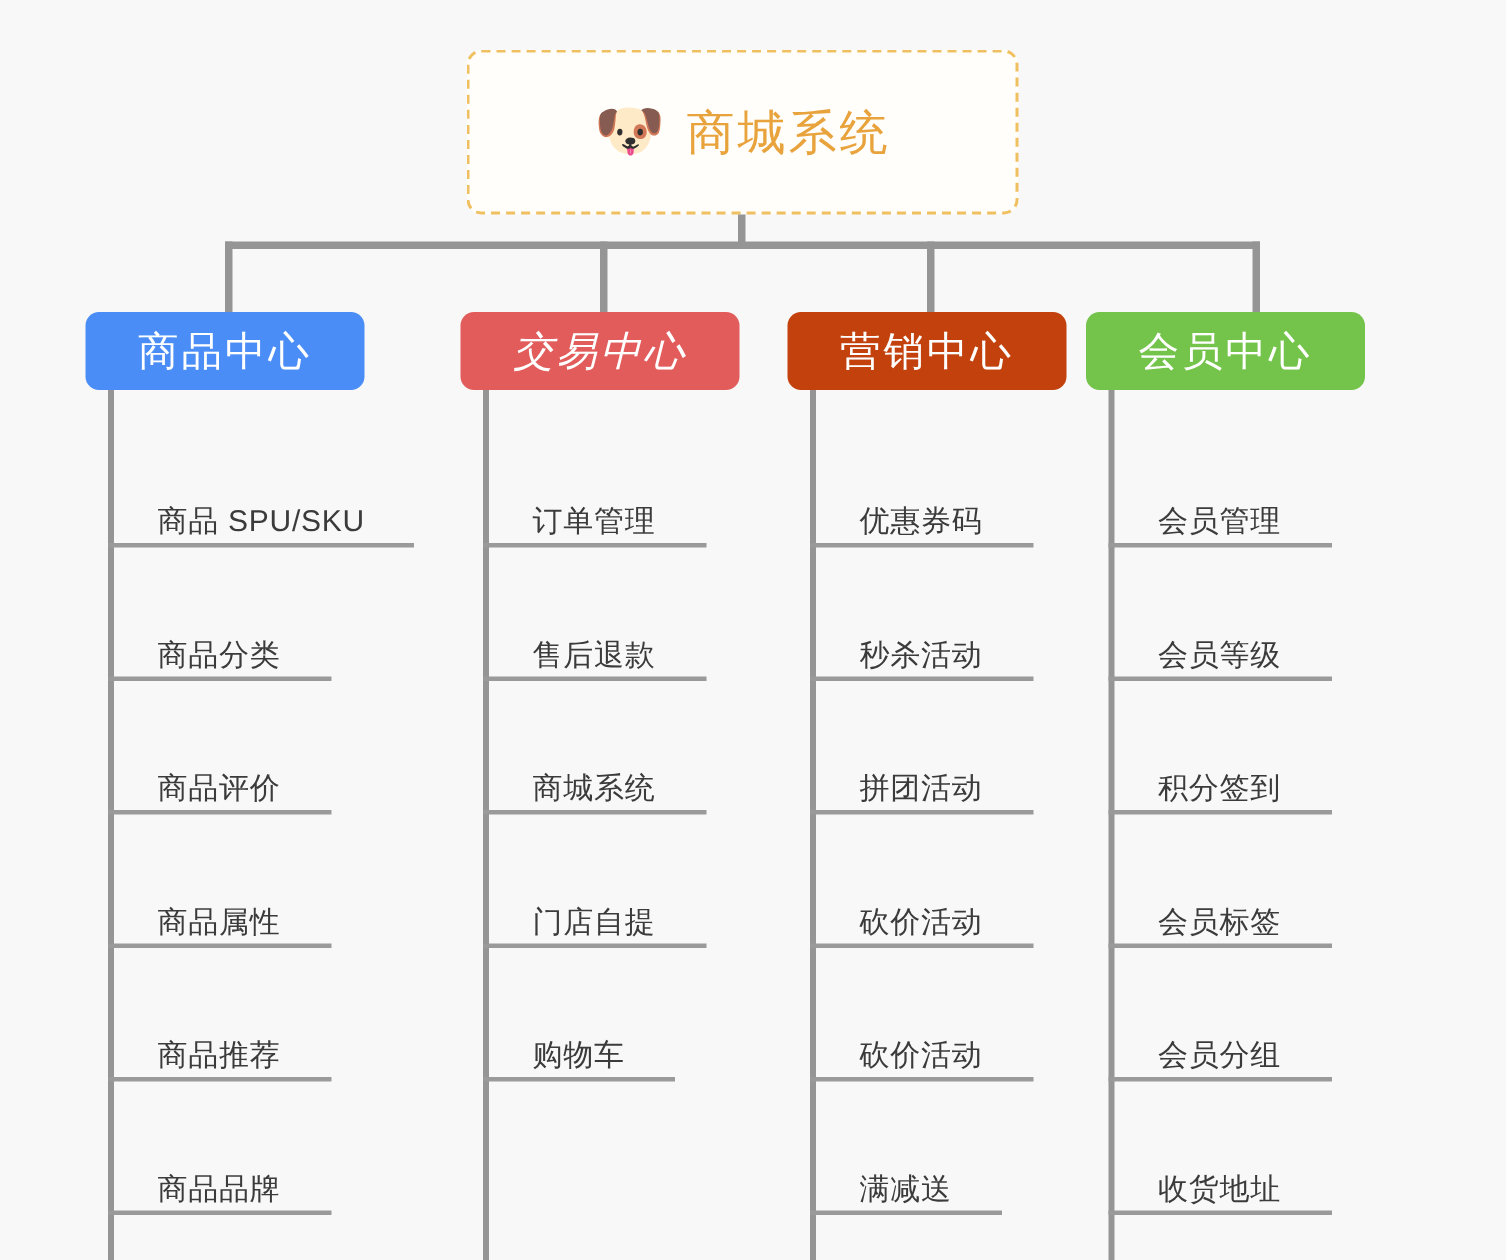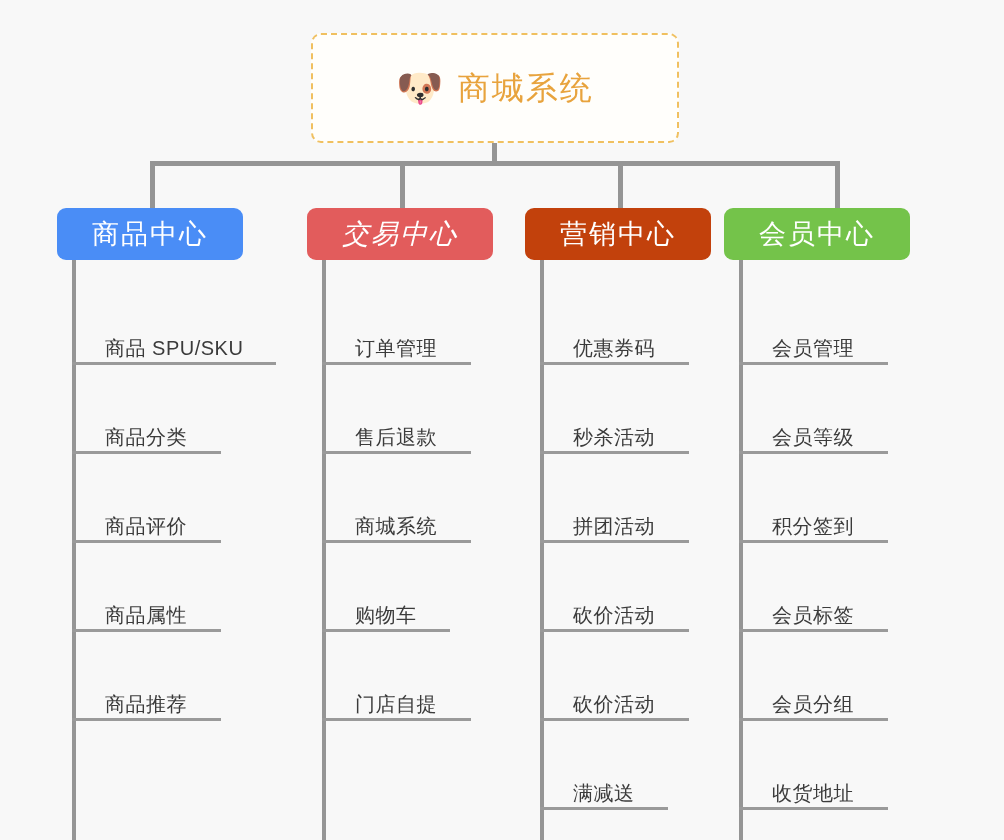--- a/index.html
+++ b/index.html
@@ -179,49 +179,53 @@
         <span class="leaf-label">商品评价</span>
       </div>
       <div class="leaf-item">
         <span class="leaf-underline" style="width:149px"></span>
         <span class="leaf-label">商品属性</span>
       </div>
       <div class="leaf-item">
         <span class="leaf-underline" style="width:149px"></span>
         <span class="leaf-label">商品推荐</span>
       </div>
+      <div class="leaf-item">
+        <span class="leaf-underline" style="width:149px"></span>
+        <span class="leaf-label">商品品牌</span>
+      </div>
     </div>
   </div>
 
   <div class="branch branch-2">
     <div class="cat-box">
       <span>交易中心</span>
     </div>
     <div class="leaf-list">
       <div class="leaf-spine"></div>
       <div class="leaf-item">
         <span class="leaf-underline" style="width:149px"></span>
         <span class="leaf-label">订单管理</span>
       </div>
       <div class="leaf-item">
         <span class="leaf-underline" style="width:149px"></span>
         <span class="leaf-label">售后退款</span>
       </div>
       <div class="leaf-item">
         <span class="leaf-underline" style="width:149px"></span>
         <span class="leaf-label">商城系统</span>
+      </div>
+      <div class="leaf-item">
+        <span class="leaf-underline" style="width:149px"></span>
+        <span class="leaf-label">门店自提</span>
       </div>
       <div class="leaf-item">
         <span class="leaf-underline" style="width:128px"></span>
         <span class="leaf-label">购物车</span>
       </div>
-      <div class="leaf-item">
-        <span class="leaf-underline" style="width:149px"></span>
-        <span class="leaf-label">门店自提</span>
-      </div>
     </div>
   </div>
 
   <div class="branch branch-3">
     <div class="cat-box">
       <span>营销中心</span>
     </div>
     <div class="leaf-list">
       <div class="leaf-spine"></div>
       <div class="leaf-item">

